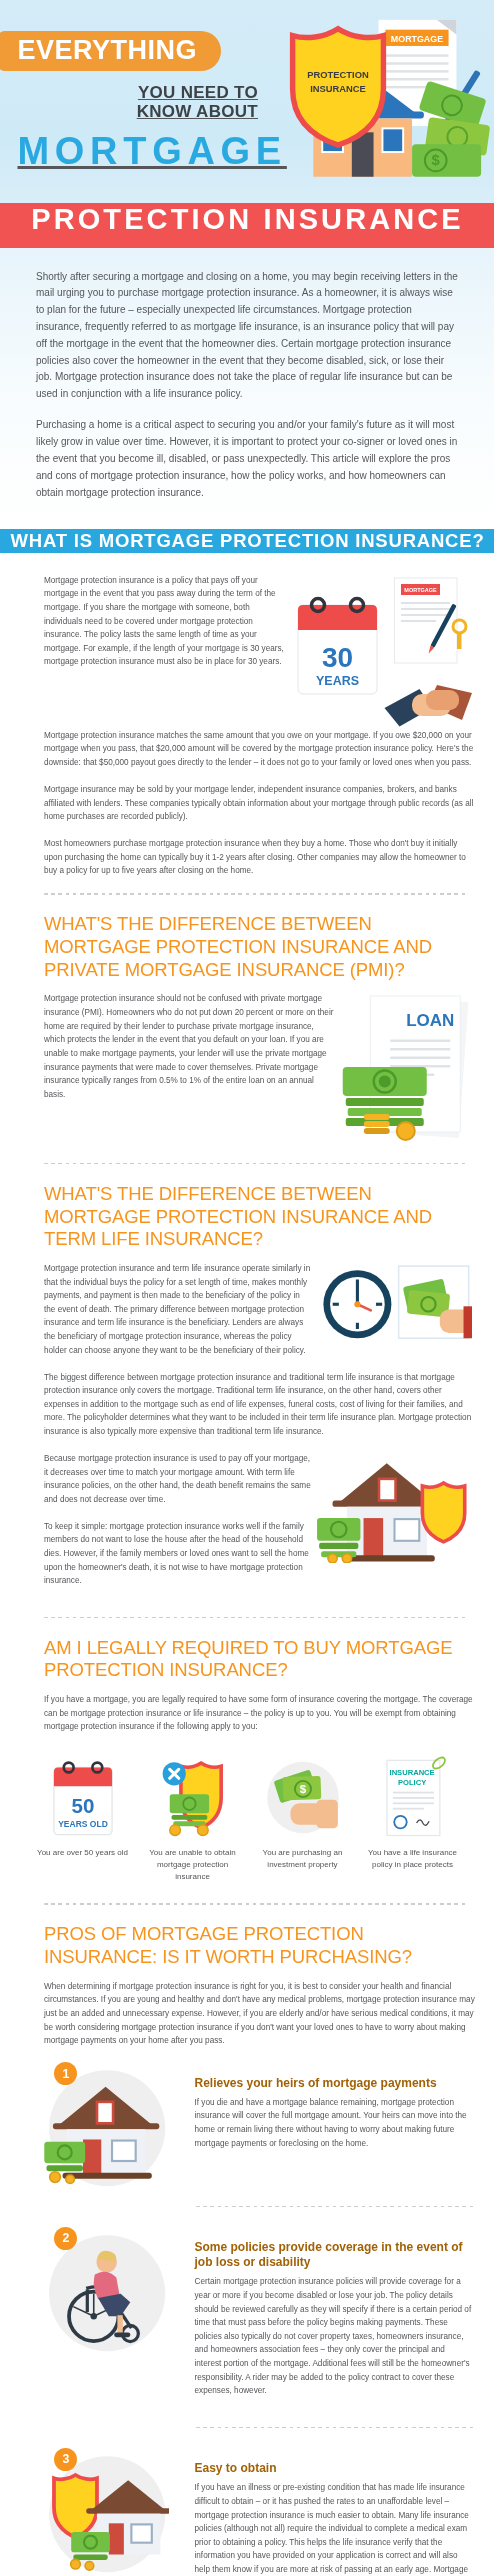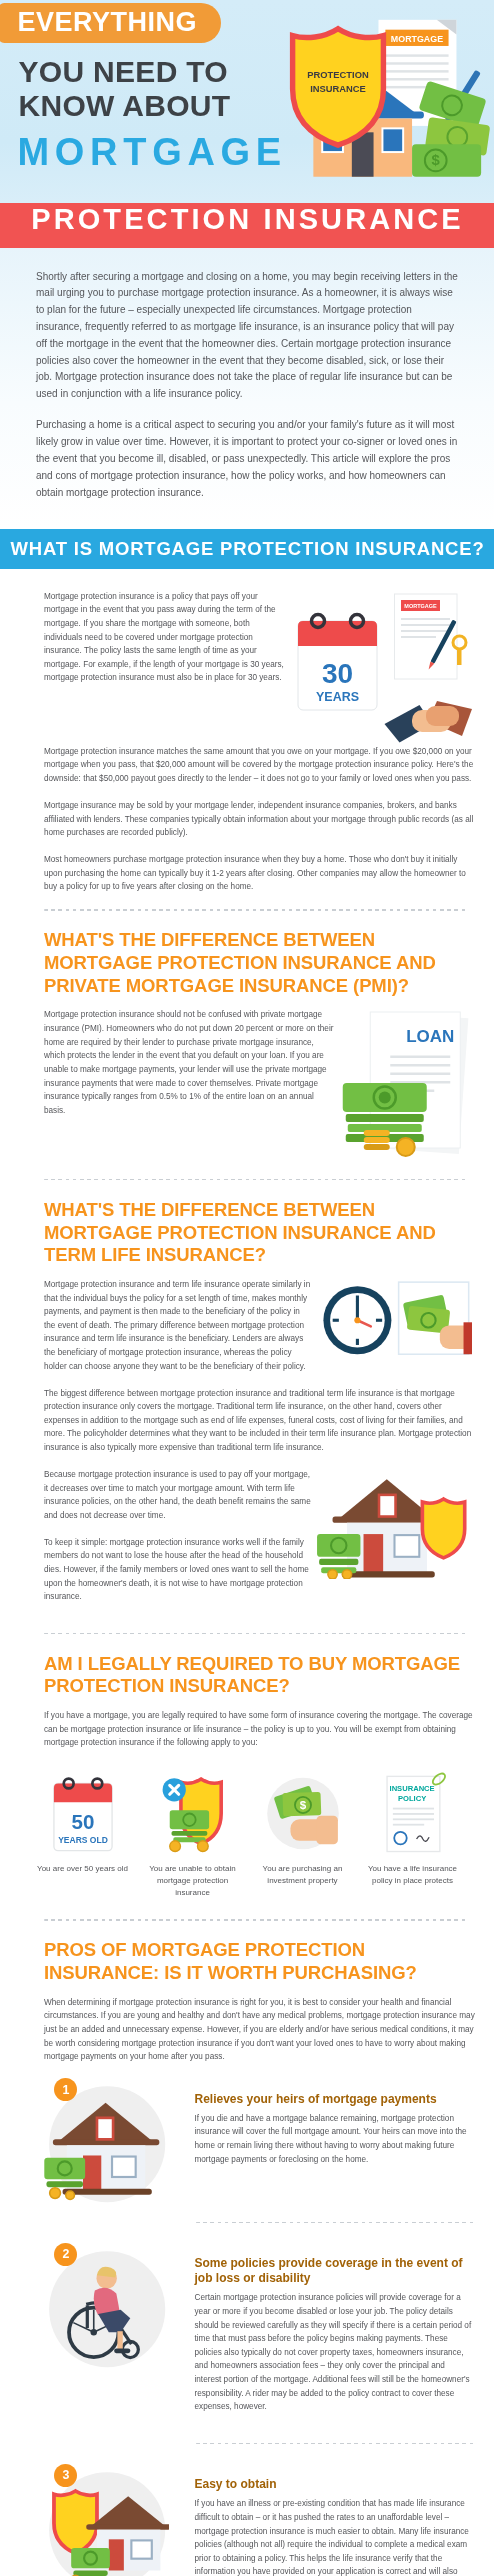--- a/index.html
+++ b/index.html
@@ -1,34 +1,34 @@
 <!DOCTYPE html>
 <html style="font-size:8.2px"><head>
 <meta charset="utf-8">
 <style>
   html,body{margin:0;padding:0;background:#ffffff;}
   .page{width:495px;margin:0 auto;font-family:"Liberation Sans",sans-serif;color:#55565a;overflow:hidden;}
   
   .hero{position:relative;height:203px;background:linear-gradient(180deg,#d4ecf8 0%,#cfeaf7 70%,#d9eef9 100%);}
-  .hero-text{position:absolute;left:0;top:3px;width:258px;}
+  .hero-text{position:absolute;left:0;top:31px;width:258px;text-decoration:underline;}
   .hero-pill{display:inline-block;background:#f19b37;color:#fff;font-weight:700;font-size:27px;letter-spacing:0.5px;padding:4.1px 24px 5.2px 19.6px;border-radius:7.2px 23px 23px 7.2px;margin-left:-2.1px;}
-  .hero-sub{font-size:30px;font-weight:700;color:#3d4247;line-height:1.14;margin:11.3px 0 0 18.5px;letter-spacing:0.3px;}
+  .hero-sub{font-size:17px;font-weight:700;color:#3d4247;line-height:1.14;margin:11.3px 0 0 18.5px;letter-spacing:0.3px;text-align:right;}
   .hero-word{font-size:38px;font-weight:700;color:#2aa9e1;letter-spacing:5.7px;margin:8.2px 0 0 17.5px;}
   .hero-illus{position:absolute;right:4.1px;top:11.3px;}
   
   .banner-red{height:45px;background:#f15352;display:flex;justify-content:center;}
   .banner-red span{color:#fff;font-size:29px;font-weight:700;letter-spacing:3.1px;}
-  .banner-blue{height:40px;background:#29a8e0;display:flex;align-items:center;justify-content:center;}
+  .banner-blue{height:24px;background:#29a8e0;display:flex;align-items:center;justify-content:center;}
   .banner-blue span{color:#fff;font-size:18.5px;font-weight:700;letter-spacing:0.8px;}
   
   .intro-wrap{background:linear-gradient(180deg,#e7f4fb 0%,#f8fcfe 55%,#ffffff 100%);padding:20.6px 36px 13.4px;}
   .intro-wrap p{font-size:10px;line-height:1.68;text-align:left;margin:0 0 14.4px;}
   .p{font-size:8.2px;line-height:1.66;margin:0 0 13.4px;}
   .sec{padding:0 23px 0 44px;}
-  .h-orange{font-size:18.5px;font-weight:700;color:#f7941d;line-height:1.22;letter-spacing:-0.1px;margin:0 0 11.3px;}
+  .h-orange{font-size:18.5px;font-weight:400;color:#f7941d;line-height:1.22;letter-spacing:-0.1px;margin:0 0 11.3px;}
   .h-item{font-size:12px;font-weight:700;color:#a16207;margin:0 0 5.2px;line-height:1.25;}
   .row{display:flex;align-items:flex-start;gap:4px;}
   .row .txt{flex:1;min-width:0;}
   .illus{flex:none;}
   .divider{height:1.5px;border-radius:1px;background:repeating-linear-gradient(90deg,#c9ced3 0 3.6px,rgba(0,0,0,0) 3.6px 7.2px);margin:15.5px 28px 18.5px 44px;}
   .divider.indent{margin-left:196px;margin-right:18px;}
   .badge{width:23px;height:23px;border-radius:50%;color:#fff;font-weight:700;font-size:12.4px;display:flex;align-items:center;justify-content:center;flex:none;}
   .badge.orange{background:#f7941d;}
   
   .icon-row{display:flex;justify-content:space-between;padding:7.2px 31px 0;}

